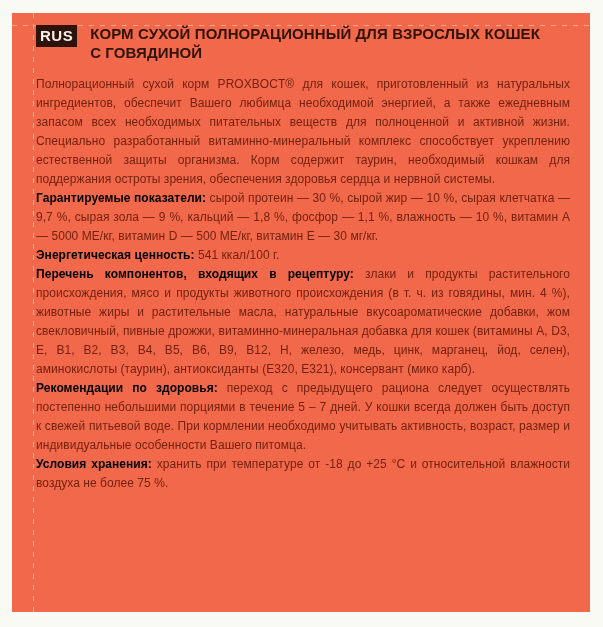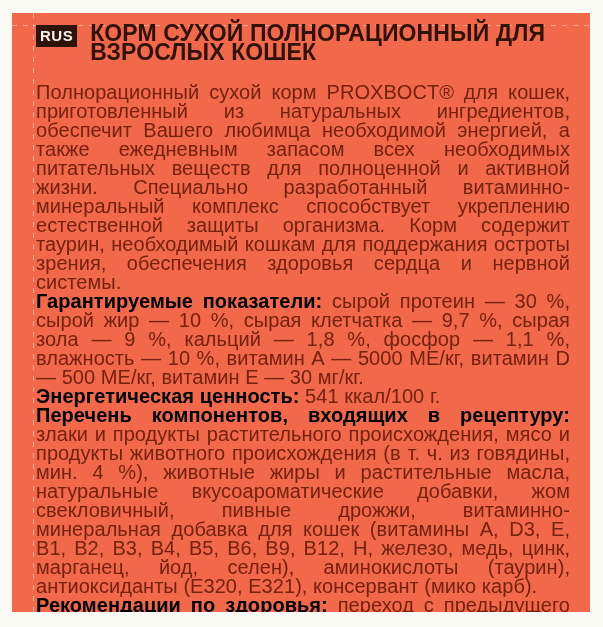--- a/index.html
+++ b/index.html
@@ -55,31 +55,31 @@
     color: #f7f0ea;
     font-weight: bold;
     font-size: 15px;
     line-height: 22px;
     height: 22px;
     padding: 0 4px;
     margin-top: 1px;
     letter-spacing: 0.5px;
   }
   .title {
-    margin: 0 0 12px 13px;
+    margin: 0 0 4px 13px;
     color: #2f1208;
-    font-size: 23px;
+    font-size: 15px;
     font-weight: bold;
     line-height: 19px;
     letter-spacing: 0.1px;
   }
   .body-text {
     margin: 0;
     color: #73220f;
-    font-size: 20px;
+    font-size: 12px;
     line-height: 19px;
     letter-spacing: 0.05px;
     text-align: justify;
   }
   .body-text b {
     color: #000000;
     font-weight: bold;
   }
 </style>
 </head>
@@ -87,21 +87,21 @@
 
 <div class="page">
   <div class="panel">
     <div class="cutmark-h"></div>
     <div class="cutmark-v"></div>
 
     <div class="content">
 
       <div class="header-row">
         <div class="badge">RUS</div>
-        <h1 class="title"><span>КОРМ СУХОЙ ПОЛНОРАЦИОННЫЙ ДЛЯ ВЗРОСЛЫХ КОШЕК</span><br></h1>
+        <h1 class="title"><span>КОРМ СУХОЙ ПОЛНОРАЦИОННЫЙ ДЛЯ ВЗРОСЛЫХ КОШЕК</span><br><span>С ГОВЯДИНОЙ</span></h1>
       </div>
 
       <p class="body-text">Полнорационный сухой корм PROXBOCT® для кошек, приготовленный из натуральных ингредиентов, обеспечит Вашего любимца необходимой энергией, а также ежедневным запасом всех необходимых питательных веществ для полноценной и активной жизни. Специально разработанный витаминно-минеральный комплекс способствует укреплению естественной защиты организма. Корм содержит таурин, необходимый кошкам для поддержания остроты зрения, обеспечения здоровья сердца и нервной системы.</p>
 
       <p class="body-text"><b>Гарантируемые показатели:</b> <span>сырой протеин — 30 %, сырой жир — 10 %, сырая клетчатка — 9,7 %, сырая зола — 9 %, кальций — 1,8 %, фосфор — 1,1 %, влажность — 10 %, витамин А — 5000 МЕ/кг, витамин D — 500 МЕ/кг, витамин Е — 30 мг/кг.</span></p>
 
       <p class="body-text"><b>Энергетическая ценность:</b> <span>541 ккал/100 г.</span></p>
 
       <p class="body-text"><b>Перечень компонентов, входящих в рецептуру:</b> <span>злаки и продукты растительного происхождения, мясо и продукты животного происхождения (в т. ч. из говядины, мин. 4 %), животные жиры и растительные масла, натуральные вкусоароматические добавки, жом свекловичный, пивные дрожжи, витаминно-минеральная добавка для кошек (витамины A, D3, E, B1, B2, B3, B4, B5, B6, B9, B12, H, железо, медь, цинк, марганец, йод, селен), аминокислоты (таурин), антиоксиданты (Е320, Е321), консервант (мико карб).</span></p>
 

